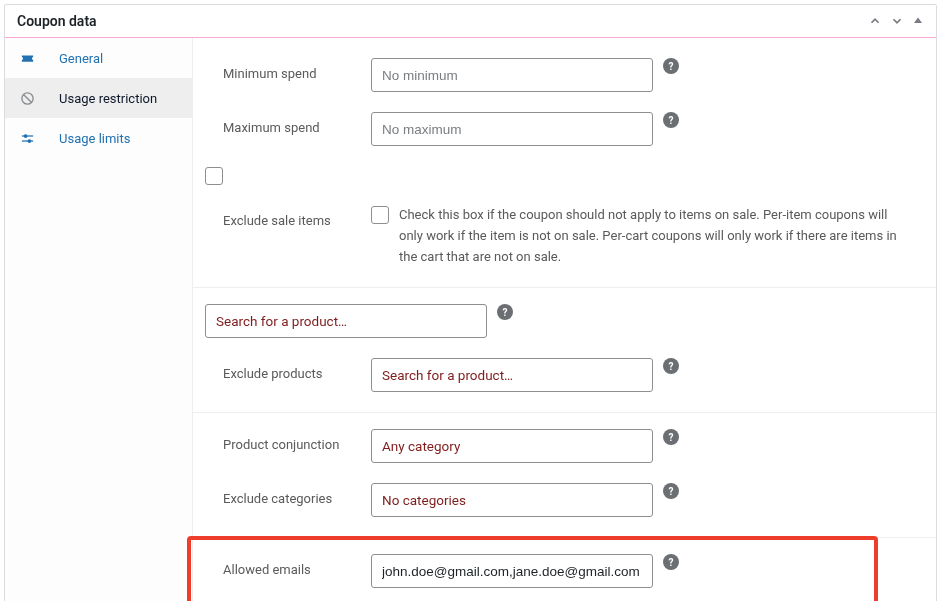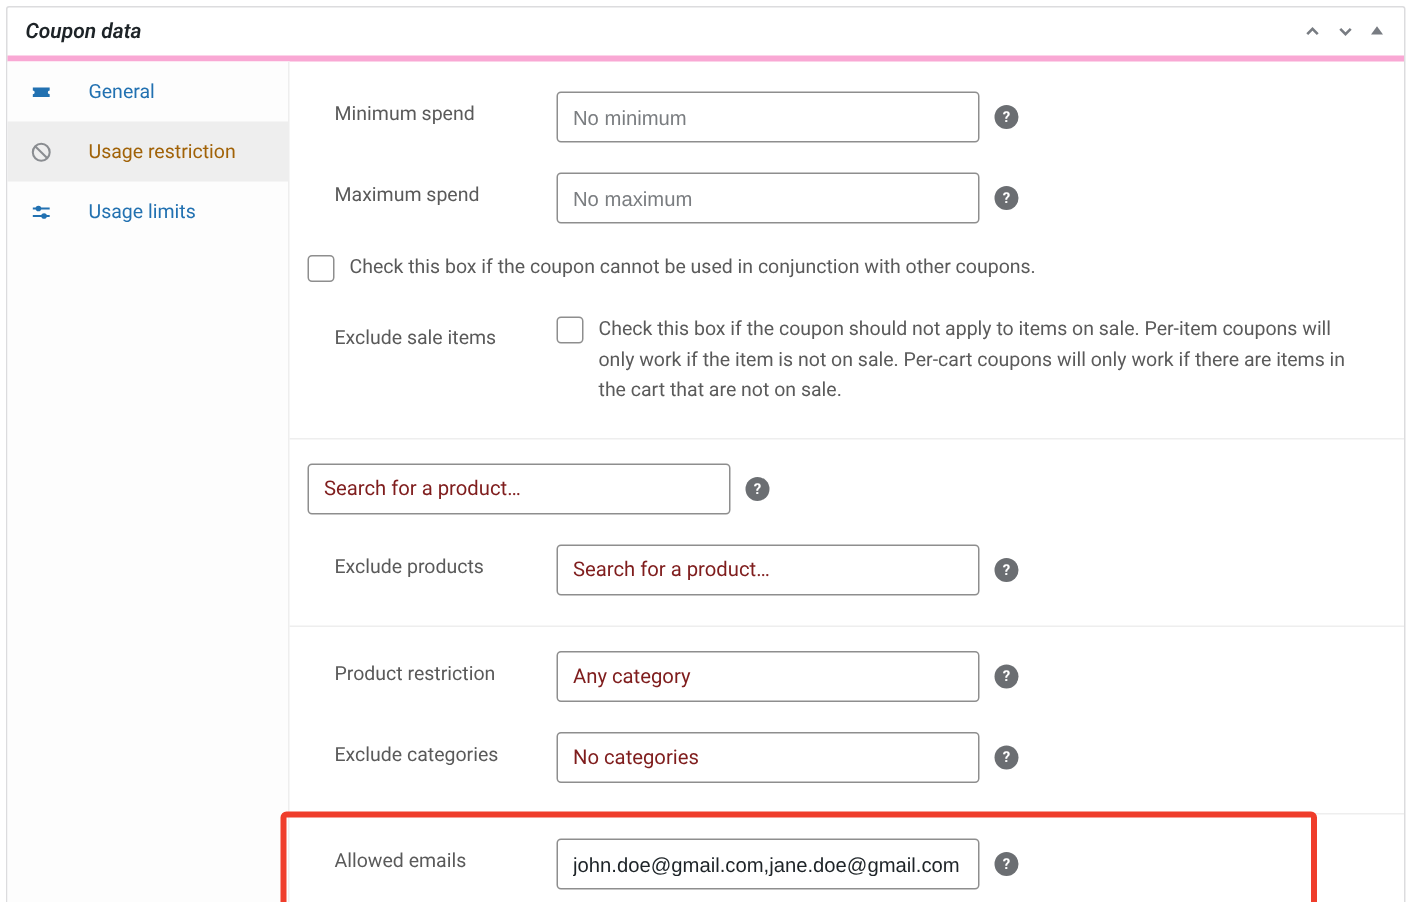--- a/index.html
+++ b/index.html
@@ -13,22 +13,21 @@
     .panel {
       border: 1px solid #dcdcde;
       border-radius: 2px;
       background: #fff;
     }
     .panel-header {
       display: flex;
       align-items: center;
       justify-content: space-between;
       padding: 8px 12px;
-      border-bottom: 4px solid #f9a8d4;
-      font-style: italic;
+      border-bottom: 1px solid #f9a8d4;
     }
     .panel-header h3 {
       font-size: 14px;
       font-weight: 600;
       color: #1d2327;
     }
     .panel-header-icons {
       display: flex;
       gap: 8px;
       color: #787c82;
@@ -56,21 +55,21 @@
     .sidebar-item .icon-wrap {
       width: 16px;
       height: 16px;
       display: flex;
       align-items: center;
       justify-content: center;
       color: #2271b1;
     }
     .sidebar-item.active {
       background: #eeeeee;
-      color: #a16207;
+      color: #0f172a;
     }
     .sidebar-item.active .icon-wrap {
       color: #8a8d91;
     }
     .content {
       flex: 1;
       padding: 4px 0 0 0;
     }
     .section {
       padding: 6px 12px 10px 12px;
@@ -84,21 +83,21 @@
     }
     .form-label {
       flex: 0 0 148px;
       padding-top: 8px;
       color: #5a5a5a;
       font-size: 13px;
       margin-left: 18px;
     }
     .form-control {
       display: flex;
-      align-items: center;
+      align-items: flex-start;
       gap: 10px;
     }
     .form-control-wide {
       flex: 1;
       display: flex;
       align-items: flex-start;
       gap: 10px;
     }
     .text-input {
       width: 282px;
@@ -231,21 +230,20 @@
         <div class="form-row">
           <div class="form-label">Maximum spend</div>
           <div class="form-control">
             <input class="text-input" type="text" placeholder="No maximum" style="">
             <span class="help-icon">?</span>
           </div>
         </div>
         <div class="form-row">
           <div class="form-control-wide">
             <div class="checkbox"></div>
-            <div class="check-desc">Check this box if the coupon cannot be used in conjunction with other coupons.</div>
           </div>
         </div>
         <div class="form-row">
           <div class="form-label">Exclude sale items</div>
           <div class="form-control-wide">
             <div class="checkbox"></div>
             <div class="check-desc">Check this box if the coupon should not apply to items on sale. Per-item coupons will only work if the item is not on sale. Per-cart coupons will only work if there are items in the cart that are not on sale.</div>
           </div>
         </div>
       </div>
@@ -265,21 +263,21 @@
             <div class="select-like">
                 <span>Search for a product…</span>
               </div>
             <span class="help-icon">?</span>
           </div>
         </div>
       </div>
 
       <div class="section">
         <div class="form-row">
-          <div class="form-label">Product restriction</div>
+          <div class="form-label">Product conjunction</div>
           <div class="form-control">
             <div class="select-like">
                 <span>Any category</span>
               </div>
             <span class="help-icon">?</span>
           </div>
         </div>
         <div class="form-row">
           <div class="form-label">Exclude categories</div>
           <div class="form-control">

